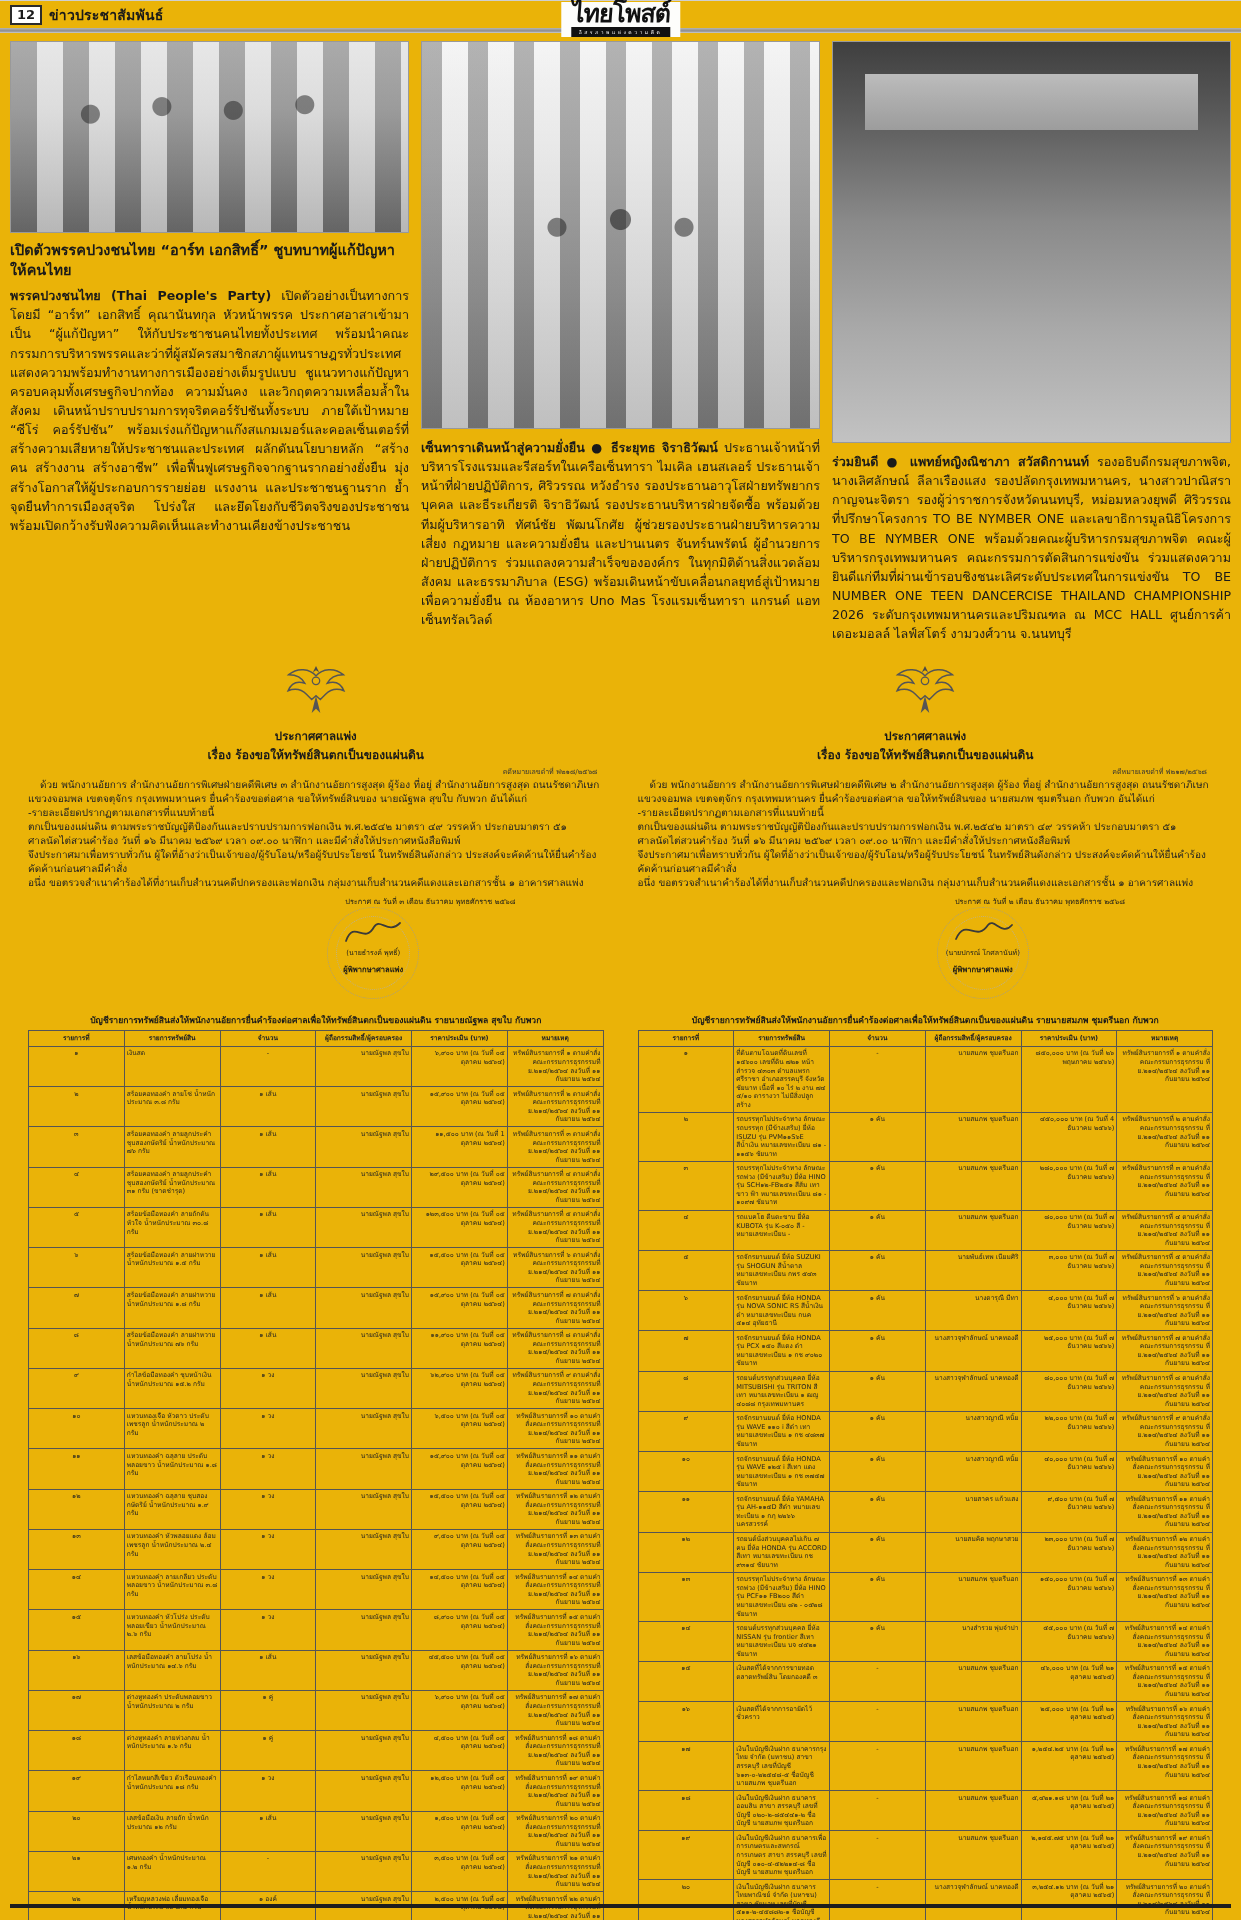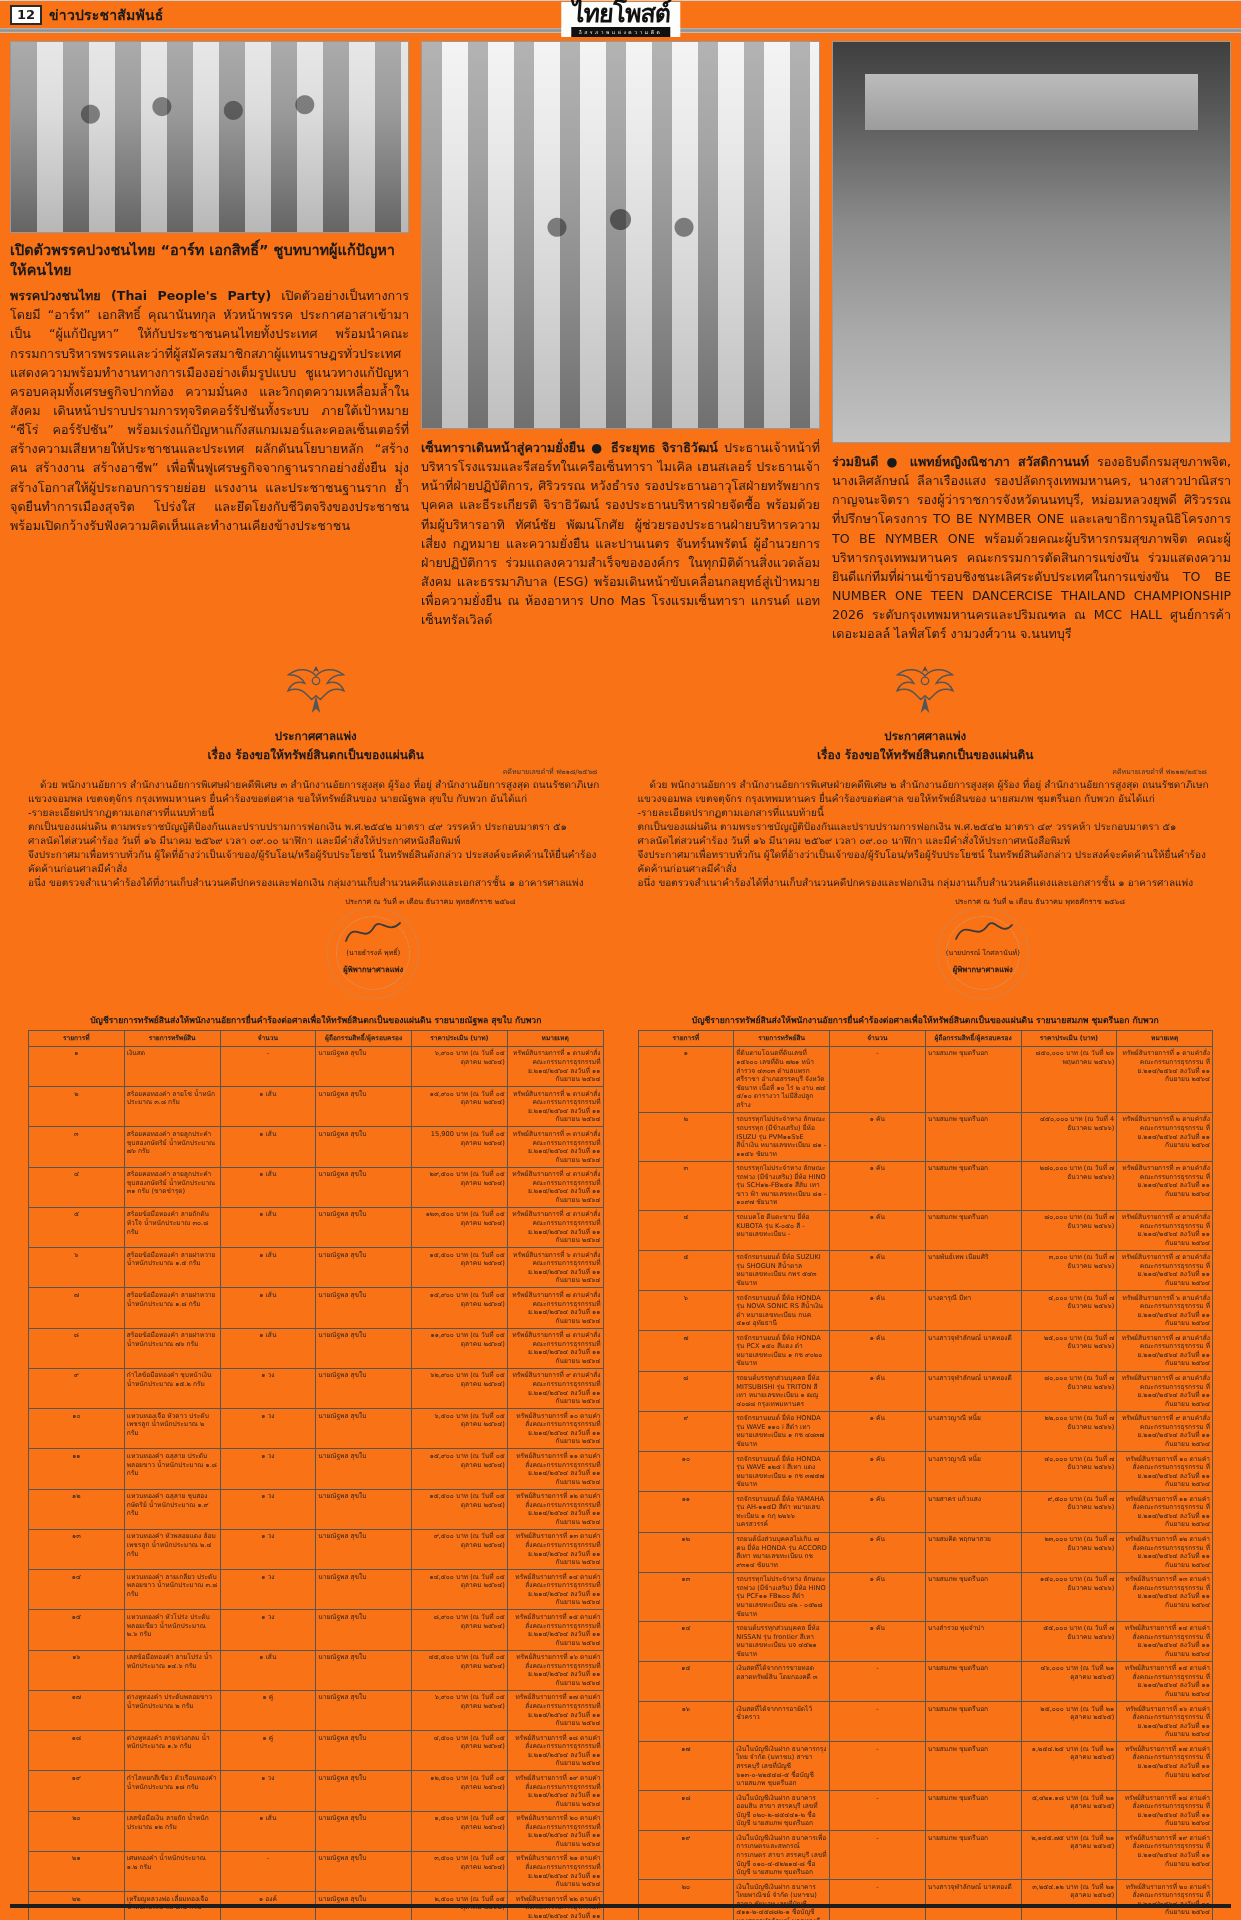--- a/index.html
+++ b/index.html
@@ -1,18 +1,18 @@
 <!DOCTYPE html>
 <html lang="th"><head>
 <meta charset="utf-8">
 <style>
   html,body{margin:0;padding:0;background:#e8e8e8;}
   *{box-sizing:border-box;}
   .page{
-    width:1241px;height:1920px;margin:0 auto;background:#f97316;color:#1a1a1a;
+    width:1241px;height:1920px;margin:0 auto;background:#eab308;color:#1a1a1a;
     font-family:"DejaVu Sans",sans-serif;position:relative;overflow:hidden;
   }
   
   header{height:26px;display:flex;align-items:center;padding:3px 10px 0 10px;position:relative;border-top:1px solid #cfcfcf;}
   .pn-box{border:2px solid #2b2b2b;font-weight:bold;font-size:13px;padding:0 5px;line-height:16px;margin-right:7px;background:#fff;}
   .section{font-weight:bold;font-size:14px;letter-spacing:.2px;}
   .logo{position:absolute;left:50%;top:1px;transform:translateX(-50%);text-align:center;z-index:3;background:#fdfdfb;padding:0 10px;}
   .logo-word{font-weight:900;font-size:25px;line-height:24px;letter-spacing:-1px;transform:skewX(-4deg);color:#111;}
   .logo-tag{background:#111;color:#fff;font-size:5px;letter-spacing:2.5px;padding:1px 8px;margin-top:1px;}
   .header-rule{height:5px;margin:2px 0 0 0;background:linear-gradient(180deg,#b5b5b5,#8b8b8b 60%,#cfcfcf);}
@@ -58,21 +58,21 @@
   .judge-squiggle{position:absolute;left:60%;top:8px;transform:translateX(-50%);}
   .c-judge{position:absolute;left:60%;top:40px;transform:translateX(-50%);font-size:7px;white-space:nowrap;}
   .c-jtitle{position:absolute;left:60%;top:56px;transform:translateX(-50%);font-size:7.6px;font-weight:bold;white-space:nowrap;}
   .t-title{font-size:8.6px;font-weight:bold;text-align:center;margin:4px 0 3px 0;}
   table.ann-table{width:100%;border-collapse:collapse;table-layout:fixed;}
   .ann-table th,.ann-table td{border:1px solid #555;font-size:6.6px;line-height:1.3;padding:2.5px 2px;vertical-align:top;color:#222;}
   .ann-table th{font-weight:bold;text-align:center;vertical-align:middle;padding:3px 1px;}
   .ann-table td:nth-child(1){width:4%;text-align:center;}
   .ann-table td:nth-child(2){width:33%;text-align:left;}
   .ann-table td:nth-child(3){width:6%;text-align:center;}
-  .ann-table td:nth-child(4){width:14%;text-align:left;}
+  .ann-table td:nth-child(4){width:14%;text-align:right;}
   .ann-table td:nth-child(5){width:16%;text-align:right;}
   .ann-table td:nth-child(6){width:27%;text-align:right;}
   .bottom-rule{position:absolute;left:10px;right:10px;bottom:12px;height:4px;background:#1e1e1e;}
   b.lead{font-weight:bold;}
 </style>
 </head>
 <body>
 
 <div class="page">
 
@@ -160,21 +160,21 @@
               <td>๑ เส้น</td>
               <td>นายณัฐพล สุขใบ</td>
               <td>๑๕,๙๐๐ บาท (ณ วันที่ ๐๕ ตุลาคม ๒๕๖๔)</td>
               <td>ทรัพย์สินรายการที่ ๒ ตามคำสั่งคณะกรรมการธุรกรรมที่ ย.๒๑๔/๒๕๖๔ ลงวันที่ ๑๑ กันยายน ๒๕๖๔</td>
             </tr>
             <tr>
               <td>๓</td>
               <td>สร้อยคอทองคำ ลายลูกประคำ ชุบสองกษัตริย์ น้ำหนักประมาณ ๗๖ กรัม</td>
               <td>๑ เส้น</td>
               <td>นายณัฐพล สุขใบ</td>
-              <td>15,900 บาท (ณ วันที่ ๐๕ ตุลาคม ๒๕๖๔)</td>
+              <td>๑๑,๕๐๐ บาท (ณ วันที่ 1 ตุลาคม ๒๕๖๔)</td>
               <td>ทรัพย์สินรายการที่ ๓ ตามคำสั่งคณะกรรมการธุรกรรมที่ ย.๒๑๔/๒๕๖๔ ลงวันที่ ๑๑ กันยายน ๒๕๖๔</td>
             </tr>
             <tr>
               <td>๔</td>
               <td>สร้อยคอทองคำ ลายลูกประคำ ชุบสองกษัตริย์ น้ำหนักประมาณ ๓๑ กรัม (ขาดชำรุด)</td>
               <td>๑ เส้น</td>
               <td>นายณัฐพล สุขใบ</td>
               <td>๒๙,๕๐๐ บาท (ณ วันที่ ๐๕ ตุลาคม ๒๕๖๔)</td>
               <td>ทรัพย์สินรายการที่ ๔ ตามคำสั่งคณะกรรมการธุรกรรมที่ ย.๒๑๔/๒๕๖๔ ลงวันที่ ๑๑ กันยายน ๒๕๖๔</td>
             </tr>

